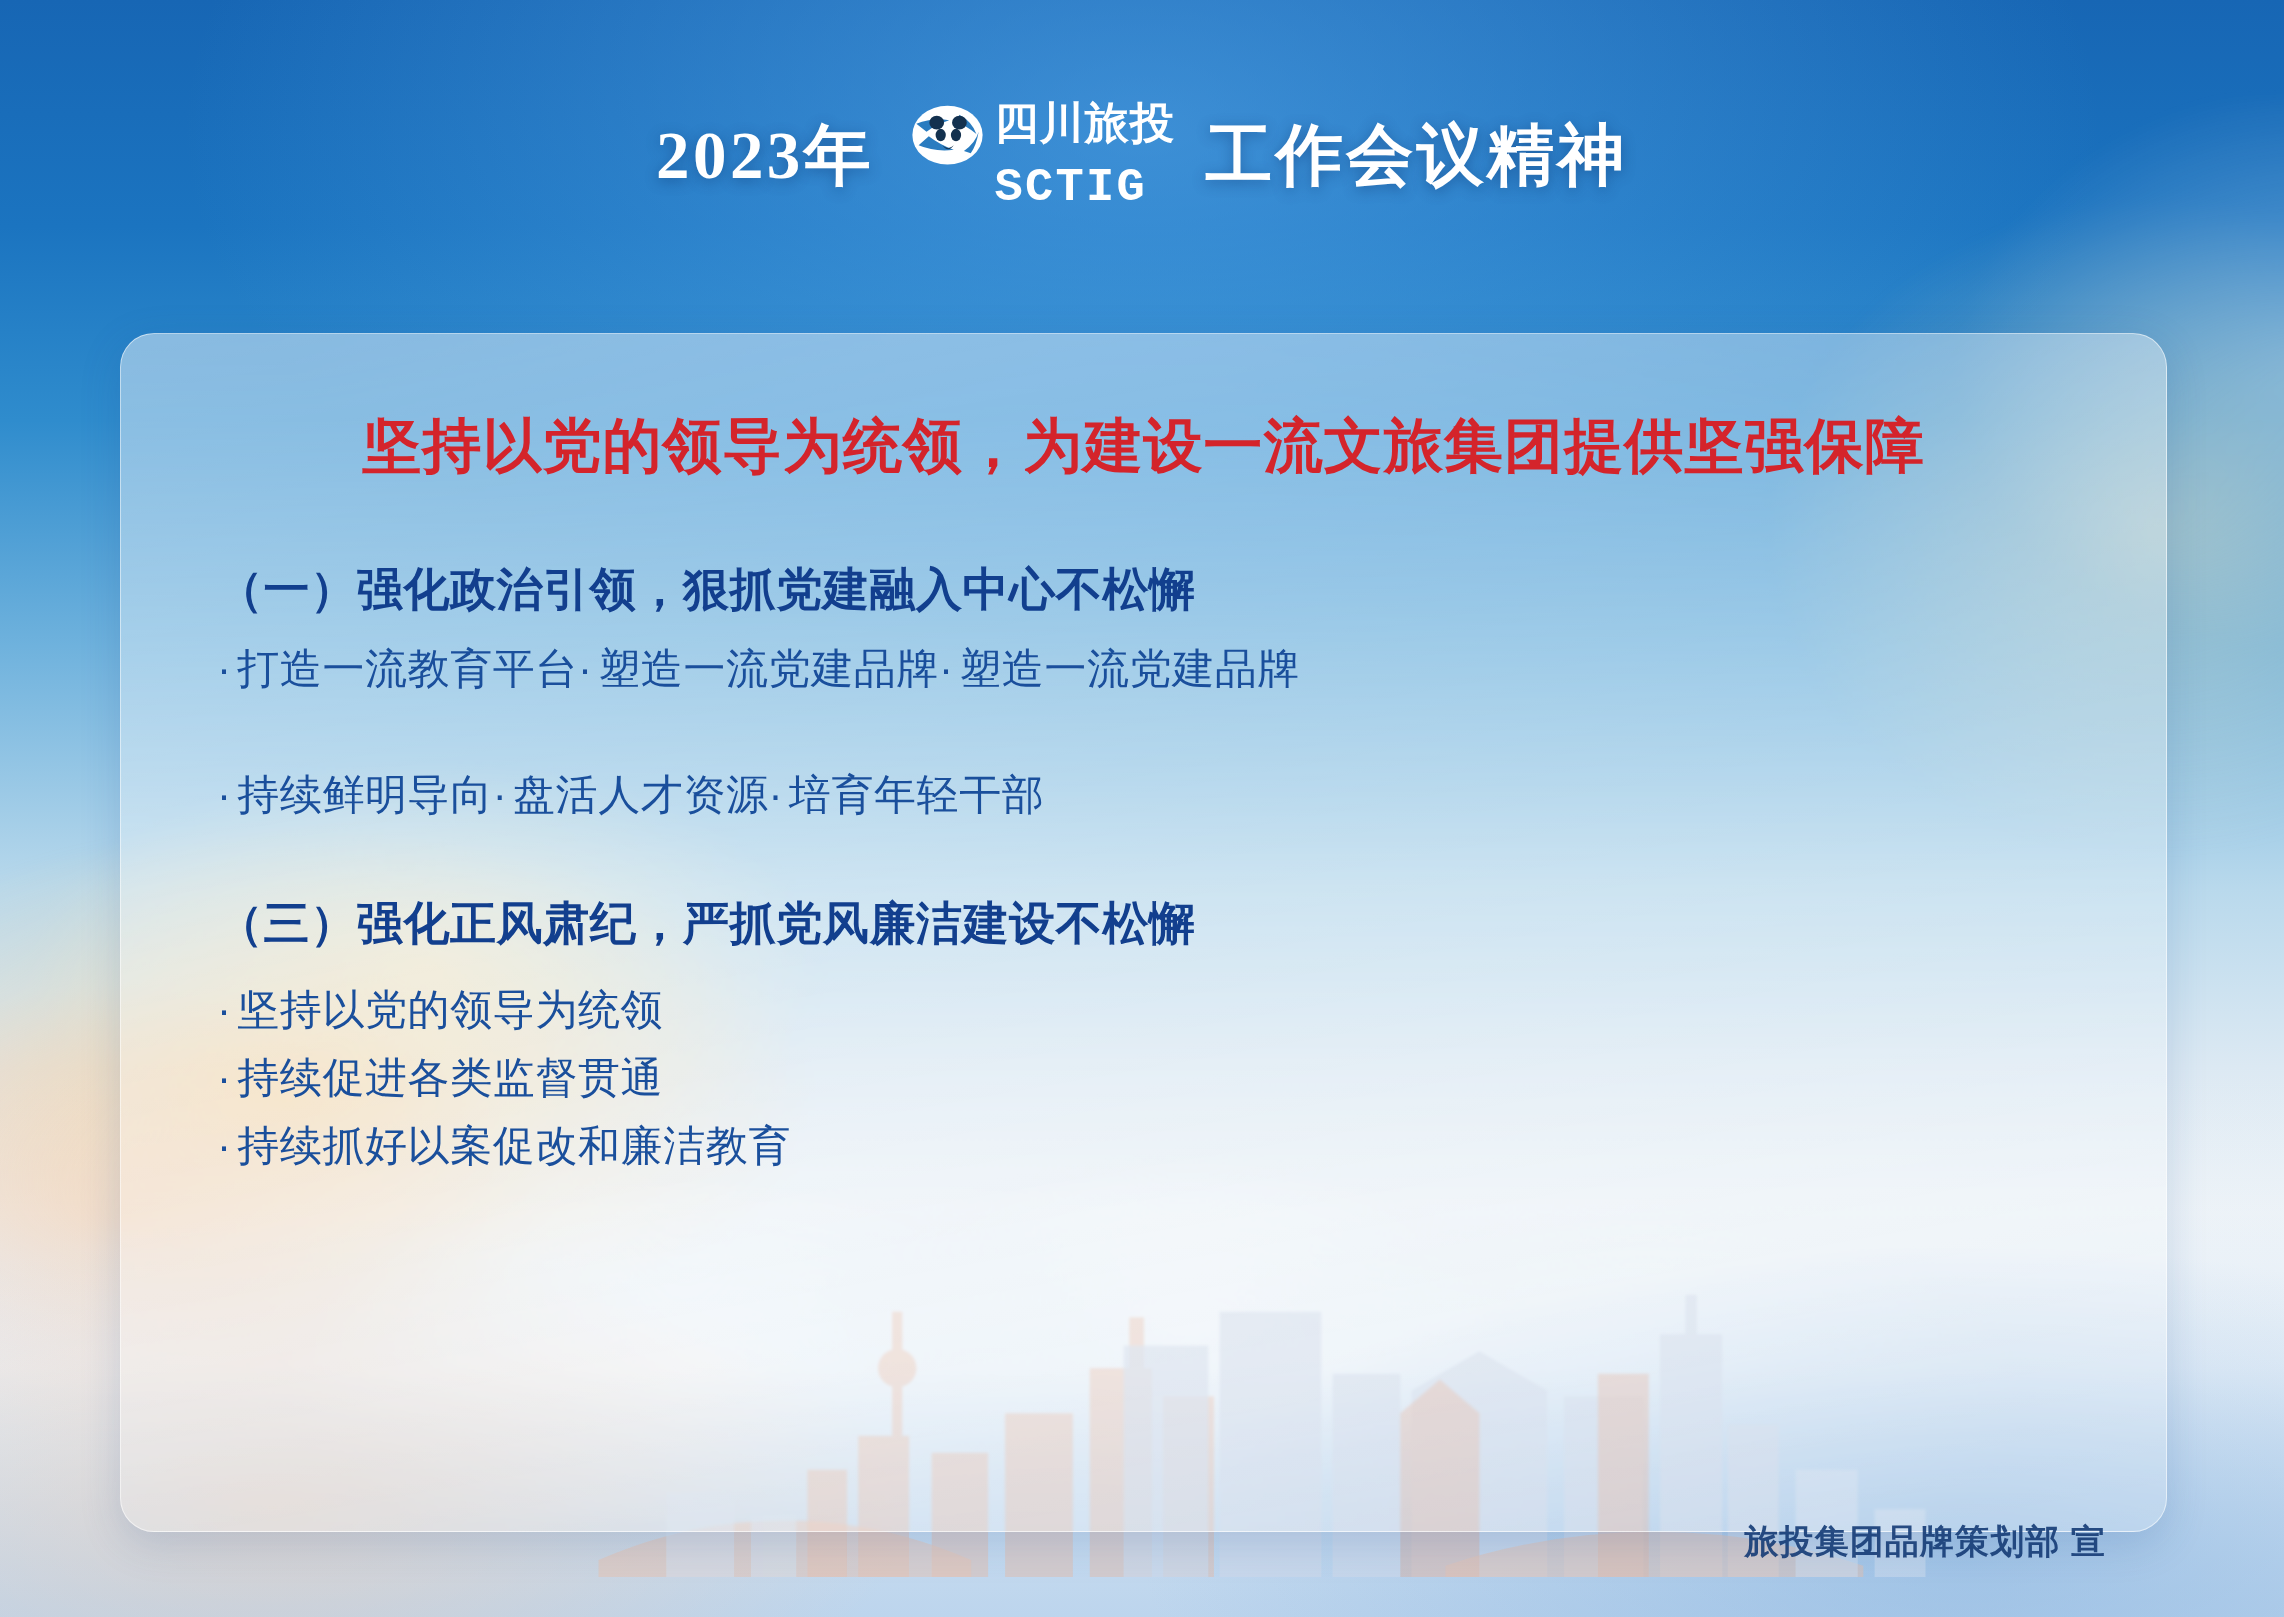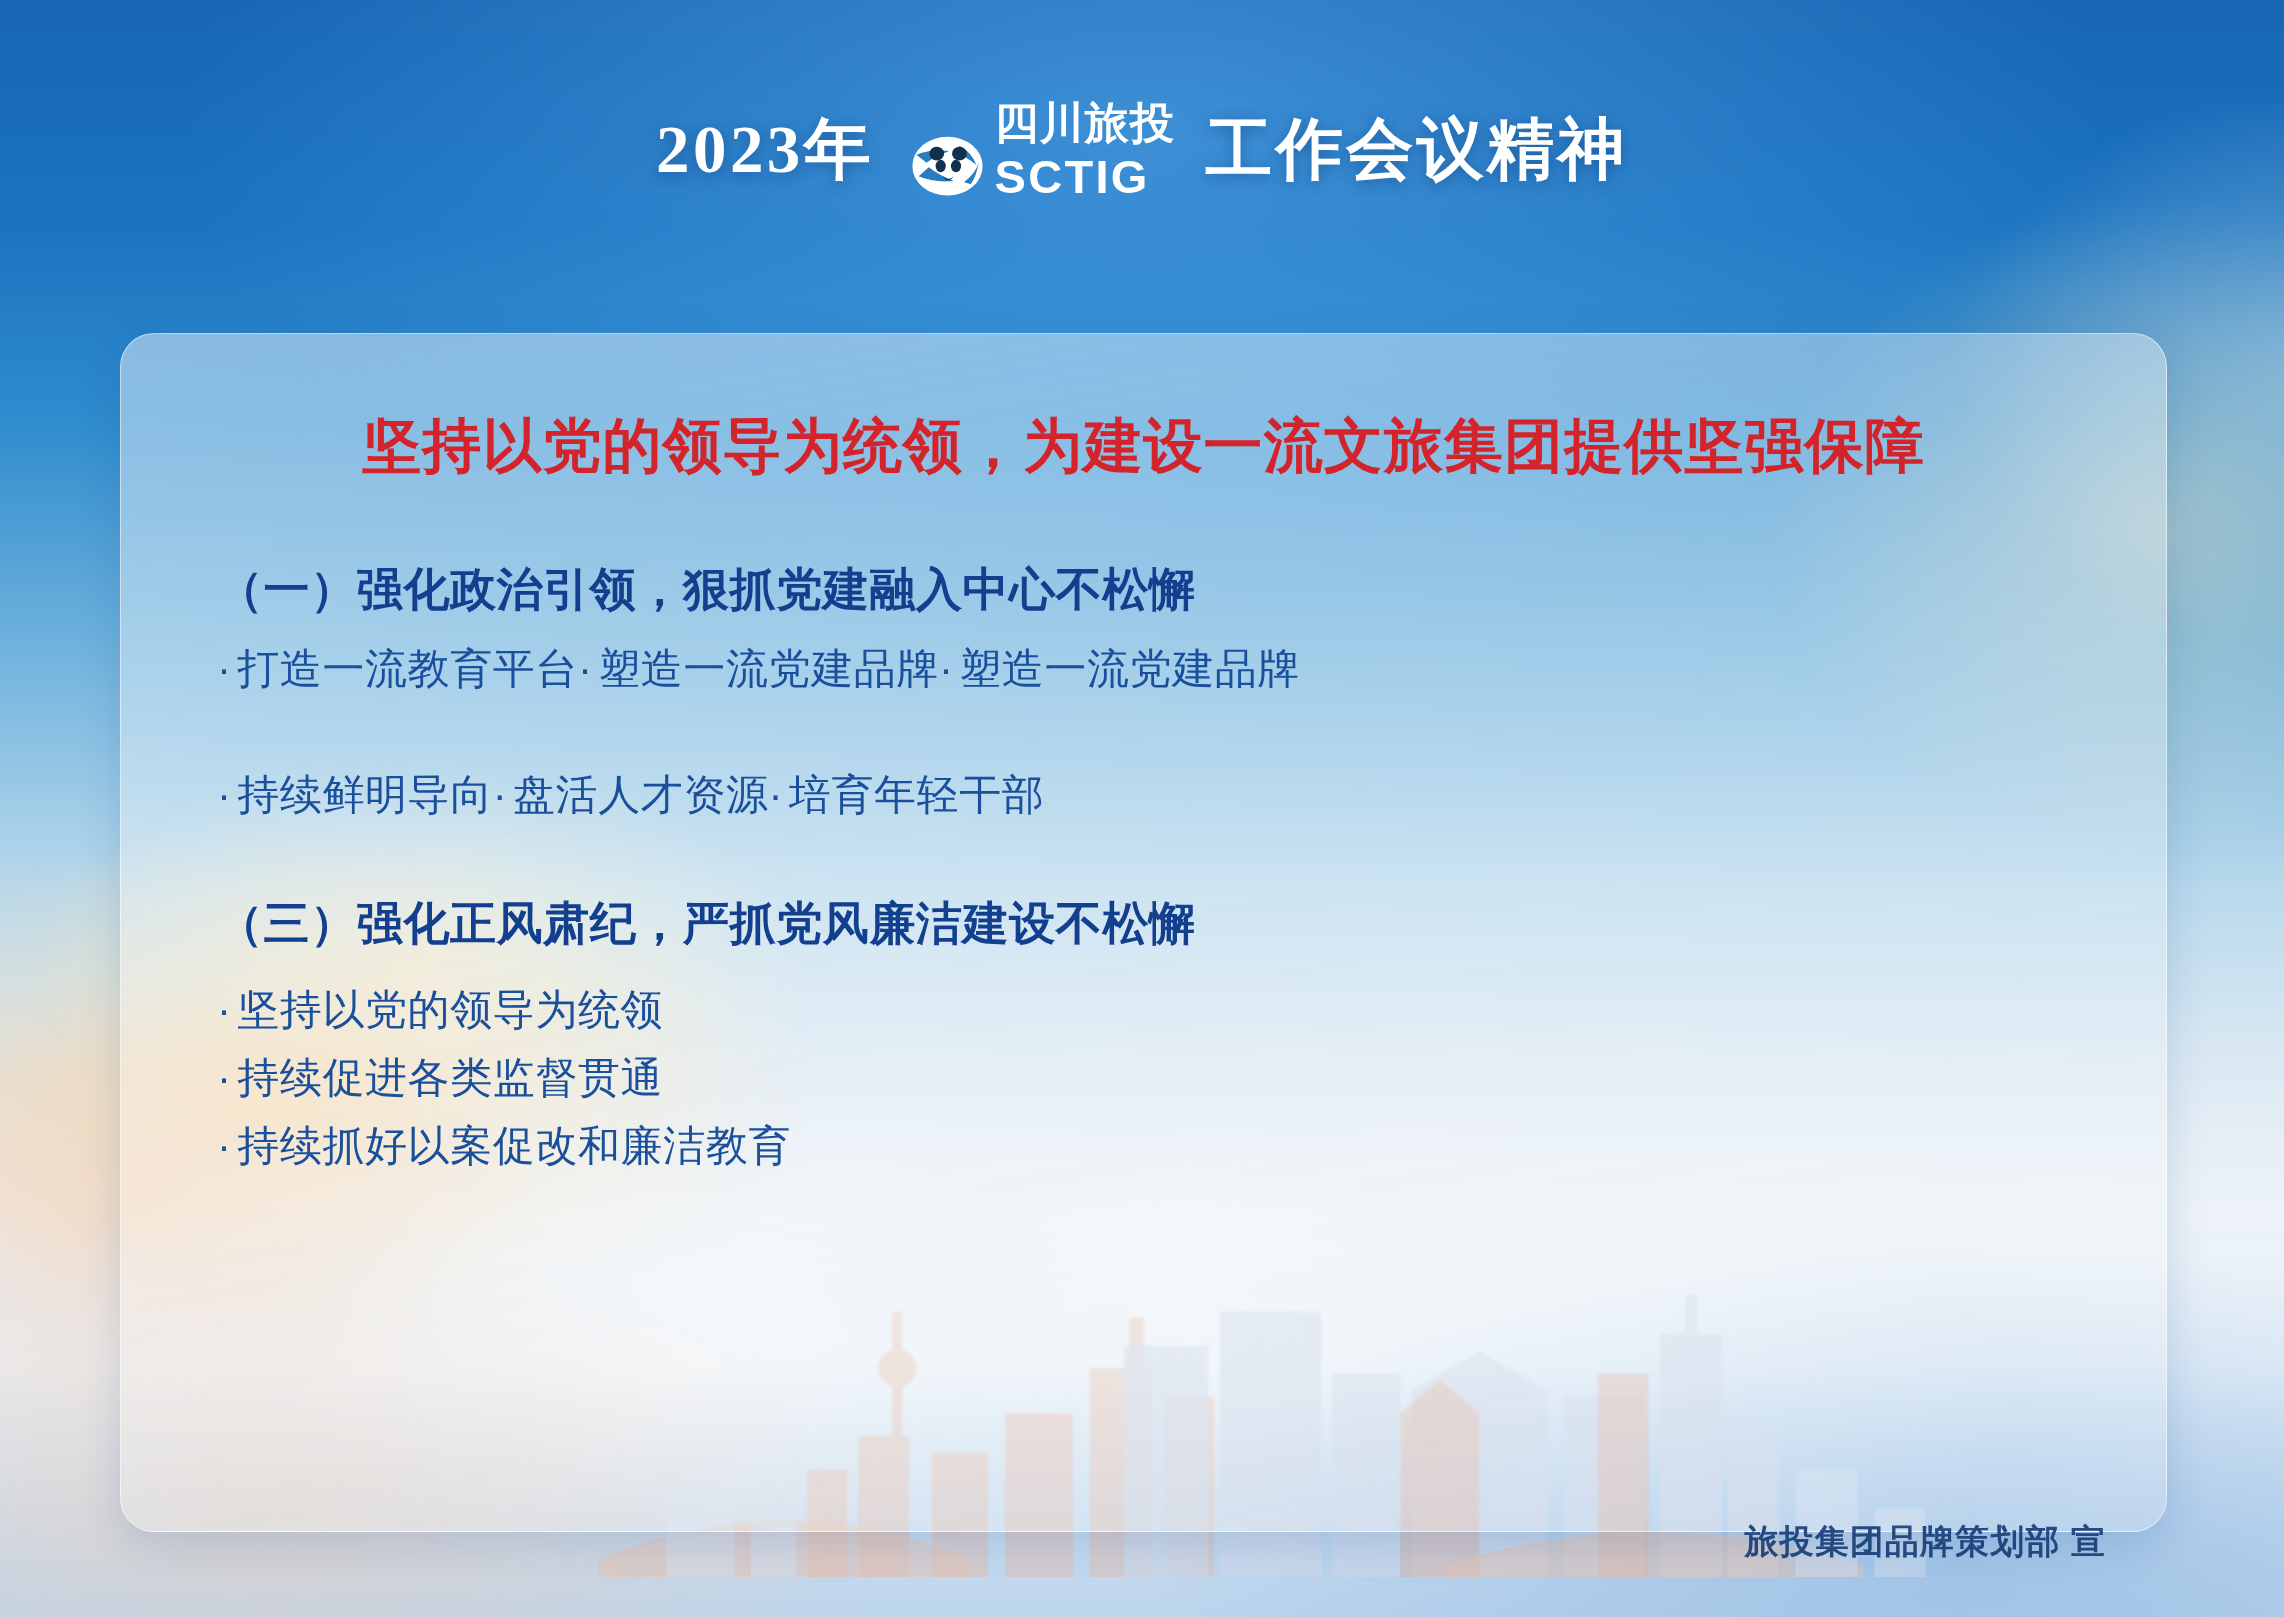--- a/index.html
+++ b/index.html
@@ -99,21 +99,21 @@
     color: #ffffff;
     font-family: "Liberation Serif", "DejaVu Serif", serif;
     font-weight: bold;
     font-size: 67px;
     letter-spacing: 3.4px;
     text-shadow: 0 3.4px 13.6px rgba(10,50,110,0.45);
     white-space: nowrap;
   }
   .logo-block {
     display: flex;
-    align-items: flex-end;
+    align-items: flex-start;
     gap: 5px;
     transform: translateY(1.1px);
   }
   .logo-mark {
     width: 85px;
     height: 68px;
     flex: none;
   }
   .logo-text {
     display: flex;
@@ -123,25 +123,25 @@
   }
   .logo-cn {
     color: #ffffff;
     font-size: 44px;
     font-weight: bold;
     letter-spacing: 1.1px;
     white-space: nowrap;
   }
   .logo-en {
     color: #ffffff;
-    font-family: Liberation Sans, sans-serif;
+    font-family: Liberation Mono, monospace;
     font-size: 47px;
     font-weight: bold;
     letter-spacing: 2.3px;
-    margin-top: 8px;
+    margin-top: 19px;
     white-space: nowrap;
   }
 
   
   .card {
     position: absolute;
     left: 120px;
     top: 333px;
     width: 2045px;
     height: 1197px;

